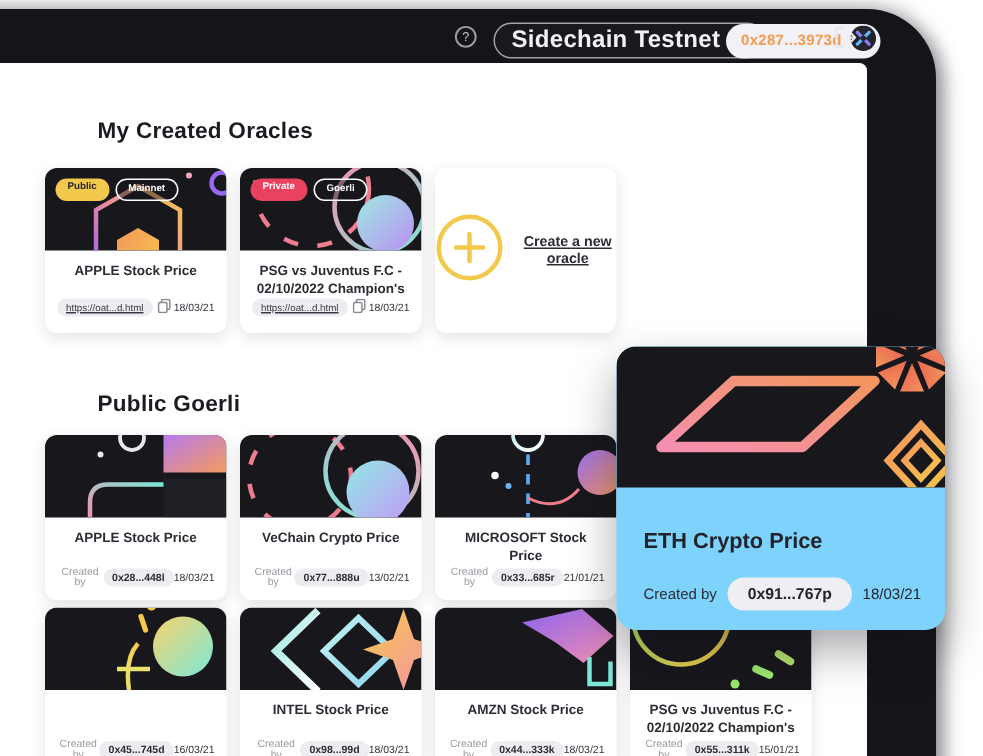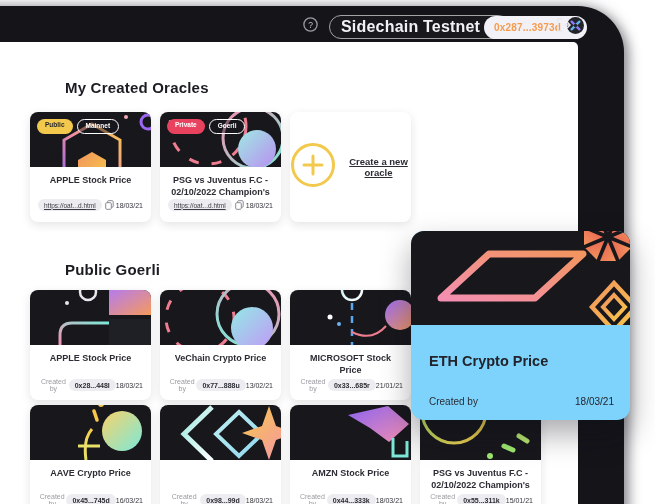--- a/index.html
+++ b/index.html
@@ -312,23 +312,20 @@
             <stop offset="1" stop-color="#7de8d8"></stop>
           </linearGradient>
       </defs>
       <path d="M56 55 Q53 34 62 24" fill="none" stroke="url(#a6a)" stroke-width="3"></path>
       <path d="M64 6 L67 15" stroke="#f7c948" stroke-width="3.5" stroke-linecap="round"></path>
       <circle cx="71" cy="-1" r="3" fill="#f7c948"></circle>
       <path d="M48 41 H70" stroke="#e8e06b" stroke-width="3"></path>
       <circle cx="92" cy="26" r="20" fill="url(#a6b)"></circle>
     </svg>
   </div>
-  <div class="cbody">
-      <div class="ctitle">AAVE Crypto Price</div>
-    </div>
   <div class="cfoot">
     <span class="byline">Created by</span>
     <span class="addrpill">0x45...745d</span>
     <span class="cdate">16/03/21</span>
   </div>
 </div>
 
 <div class="card" id="card-p4">
   <div class="art">
     <svg viewBox="0 0 121 55" preserveAspectRatio="none">
@@ -344,20 +341,23 @@
         <linearGradient id="a7c" x1="0" y1="0" x2="1" y2="1">
             <stop offset="0" stop-color="#f7c948"></stop>
             <stop offset="1" stop-color="#f48fb1"></stop>
           </linearGradient>
       </defs>
       <path d="M52 2 L24 29 L52 56" fill="none" stroke="url(#a7a)" stroke-width="5"></path>
       <path d="M79 7 L102 29 L79 51 L56 29 Z" fill="none" stroke="url(#a7b)" stroke-width="4"></path>
       <path d="M109 1 L116 21 L136 28 L116 35 L109 55 L102 35 L82 28 L102 21 Z" fill="url(#a7c)"></path>
     </svg>
   </div>
+  <div class="cbody">
+      <div class="ctitle">INTEL Stock Price</div>
+    </div>
   <div class="cfoot">
     <span class="byline">Created by</span>
     <span class="addrpill">0x98...99d</span>
     <span class="cdate">18/03/21</span>
   </div>
 </div>
 
 <div class="card" id="card-p5">
   <div class="art">
     <svg viewBox="0 0 121 55" preserveAspectRatio="none">
@@ -442,15 +442,16 @@
       </g>
       <g transform="translate(203,76)">
         <path d="M0 -24 L22 0 L0 24 L-22 0 Z" fill="none" stroke="url(#fgc)" stroke-width="4.5"></path>
         <path d="M0 -12 L11 0 L0 12 L-11 0 Z" fill="none" stroke="url(#fgc)" stroke-width="4"></path>
       </g>
     </svg>
   </div>
   <div class="ftitle">ETH Crypto Price</div>
   <div class="ffoot">
     <span class="fby">Created by</span>
+    <span class="fpill">0x91...767p</span>
     <span class="fdate">18/03/21</span>
   </div>
 </div>
 
 </body></html>

